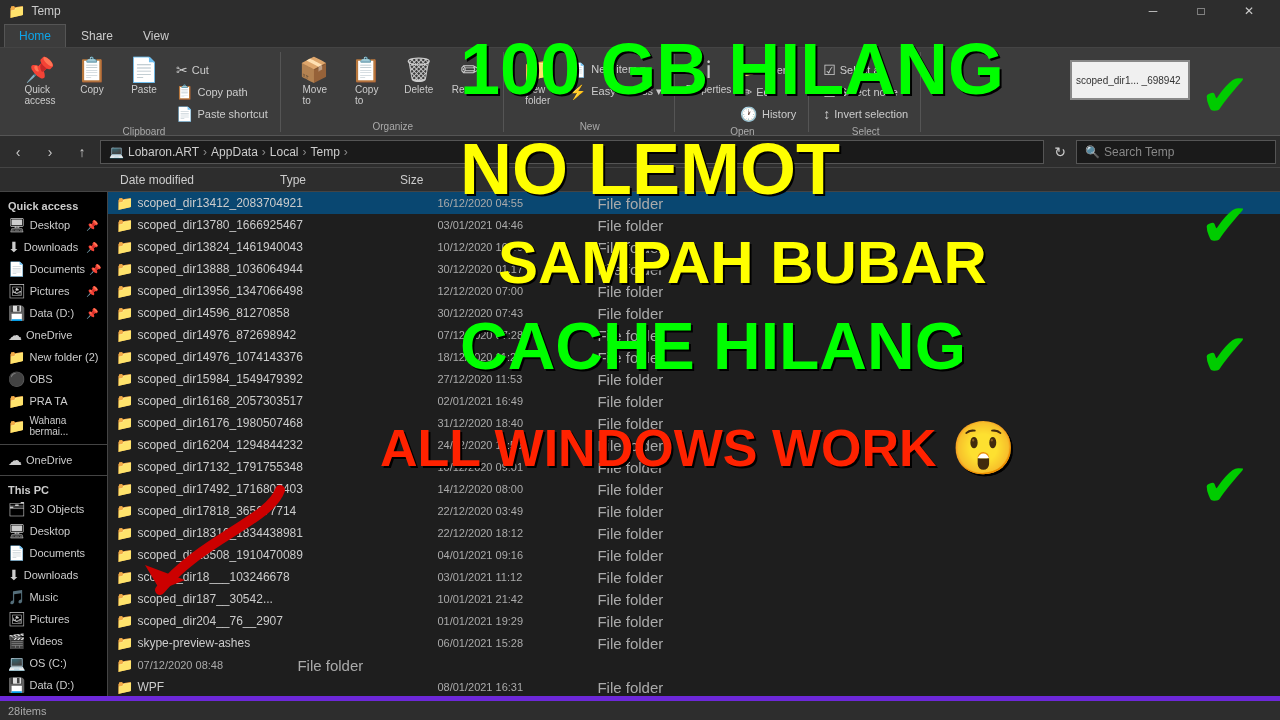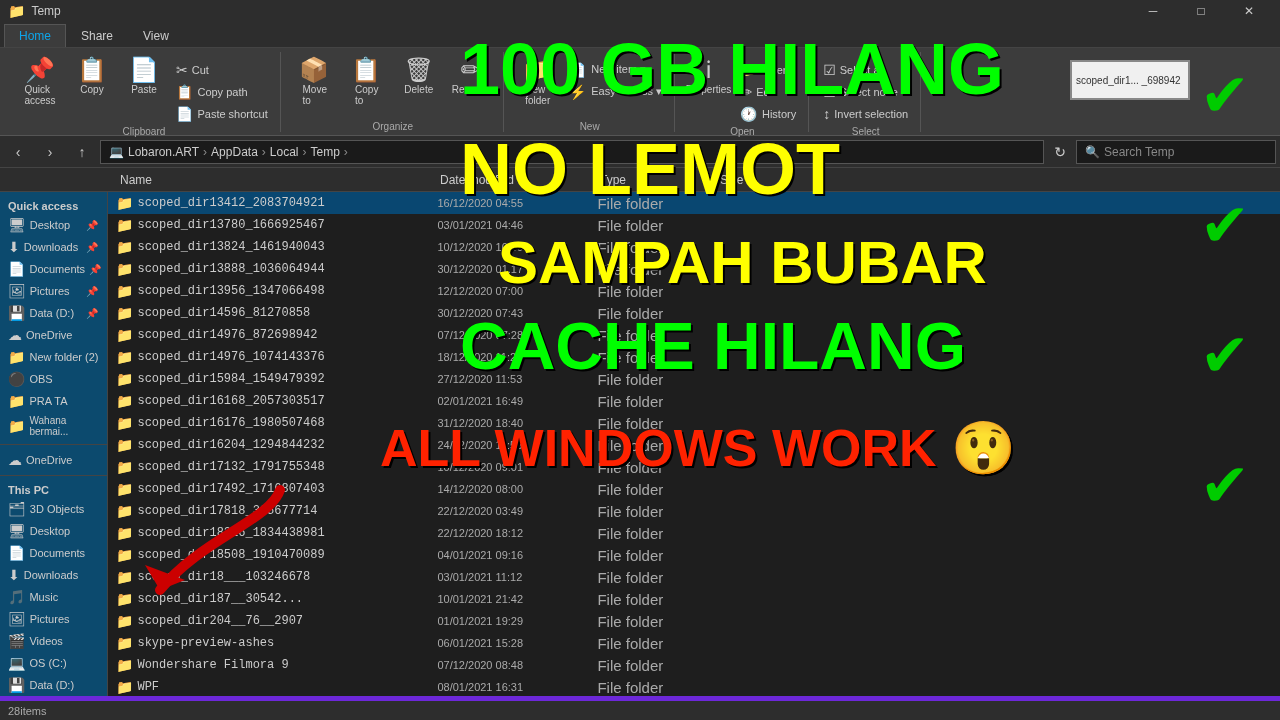--- a/index.html
+++ b/index.html
@@ -186,21 +186,21 @@
 
     
     .main-content {
       display: flex;
       height: calc(720px - 22px - 26px - 88px - 32px - 24px - 24px);
     }
 
     
     .sidebar {
       width: 108px;
-      background: #0c4a6e;
+      background: #000000;
       border-right: 1px solid #444;
       overflow-y: auto;
       padding: 4px 0;
     }
     .sidebar-section-label {
       font-size: 11px;
       color: #ccc;
       padding: 4px 8px 2px 8px;
       font-weight: bold;
     }
@@ -228,21 +228,21 @@
       display: flex;
       align-items: center;
       height: 22px;
       padding-left: 8px;
       cursor: pointer;
       font-size: 12px;
       color: #ccc;
     }
     .file-row.selected { background: #094771; }
     .file-row .file-icon { font-size: 14px; margin-right: 4px; flex-shrink: 0; }
-    .file-row .file-name { width: 300px; overflow: hidden; text-overflow: ellipsis; white-space: nowrap; font-family: Liberation Mono, monospace; }
+    .file-row .file-name { width: 300px; overflow: hidden; text-overflow: ellipsis; white-space: nowrap; }
     .file-row .file-date { width: 160px; color: #aaa; font-size: 11px; }
     .file-row .file-type { width: 120px; color: #aaa; font-size: 15px; }
     .file-row .file-size { width: 80px; color: #aaa; font-size: 11px; text-align: right; }
 
     
     .status-bar {
       height: 24px;
       background: #2d2d2d;
       display: flex;
       align-items: center;
@@ -501,21 +501,20 @@
     <span class="path-sep">›</span>
   </div>
   <div class="refresh-btn">↻</div>
   <div class="search-box">
     <span>🔍</span>
     <span>Search Temp</span>
   </div>
 </div>
 
 <div class="col-headers">
-  <div class="col-header name">Name</div>
   <div class="col-header date">Date modified</div>
   <div class="col-header type">Type</div>
   <div class="col-header size">Size</div>
 </div>
 
 <div class="main-content">
 
   <div class="sidebar">
     <div class="sidebar-section-label">Quick access</div>
     <div class="sidebar-item">
@@ -753,21 +752,20 @@
   </div>
       <div class="file-row">
     <span class="file-icon">📁</span>
     <span class="file-name">skype-preview-ashes</span>
     <span class="file-date">06/01/2021 15:28</span>
     <span class="file-type">File folder</span>
     <span class="file-size"></span>
   </div>
       <div class="file-row">
     <span class="file-icon">📁</span>
-    <span class="file-name">Wondershare Filmora 9</span>
     <span class="file-date">07/12/2020 08:48</span>
     <span class="file-type">File folder</span>
     <span class="file-size"></span>
   </div>
       <div class="file-row">
     <span class="file-icon">📁</span>
     <span class="file-name">WPF</span>
     <span class="file-date">08/01/2021 16:31</span>
     <span class="file-type">File folder</span>
     <span class="file-size"></span>

